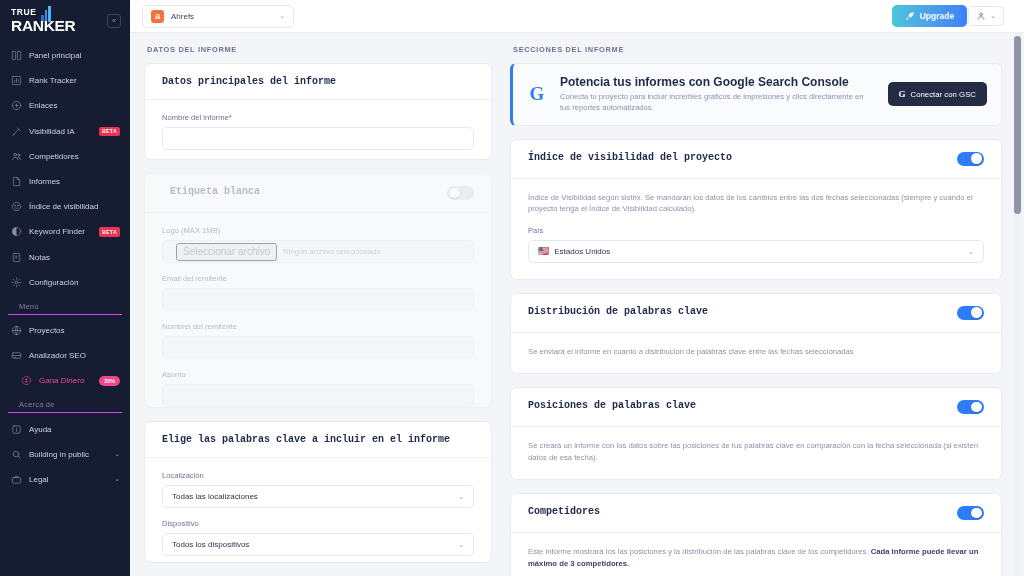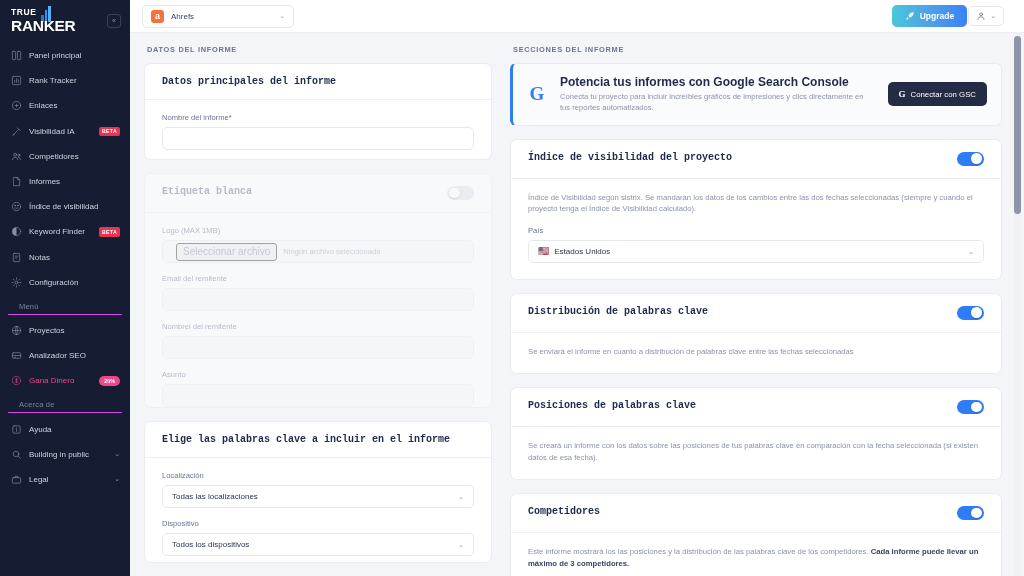--- a/index.html
+++ b/index.html
@@ -47,21 +47,21 @@
   }
   .sb-section-label {
     font-size: 7.5px; color: #7c8499; padding: 3px 11px 3px;
     border-bottom: 1px solid #d946ef; margin: 4px 8px 3px; letter-spacing: .2px;
   }
   .sb-item {
     display: flex; align-items: center; gap: 7px;
     padding: 6.6px 10px; font-size: 8px; color: #cdd2de;
     cursor: pointer; white-space: nowrap; position: relative;
   }
-  .sb-item.pink { color: #f0478a; }
+  .sb-item.pink { color: #f0478a; margin-left: 10px; }
   .sb-ico {
     width: 12px; height: 12px; flex: 0 0 12px;
     display: inline-flex; align-items: center; justify-content: center;
     opacity: .85;
   }
   .sb-ico svg { width: 11px; height: 11px; stroke: #9aa2b5; stroke-width: 1.4;
                 fill: none; stroke-linecap: round; stroke-linejoin: round; }
   .sb-item.pink .sb-ico svg { stroke: #f0478a; }
   .sb-label { flex: 1 1 auto; }
   .badge-beta {
@@ -158,21 +158,21 @@
   .toggle .knob {
     position: absolute; top: 1.6px; left: 2px; width: 10.6px; height: 10.6px;
     border-radius: 50%; background: #fff;
     box-shadow: 0 1px 2px rgba(0,0,0,.22);
   }
   .toggle.on { background: #2f7df6; }
   .toggle.on .knob { left: auto; right: 2px; }
 
   
   .card.disabled { opacity: .45; }
-  .card.disabled .card-title { color: #6b7490; }
+  .card.disabled .card-title { color: #6b7490; margin-left: 8px; }
   .file-row {
     width: 100%; height: 23px; border: 1px solid #e6e8ef; border-radius: 5px;
     background: #f7f8fb; display: flex; align-items: center; padding: 0 5px;
     font-size: 7.6px; color: #9aa2b5; gap: 6px;
   }
   .file-btn {
     background: #e9ebf1; border: 1px solid #404040; border-radius: 3px;
     padding: 2.5px 6px; font-size: 10px; color: #8b93a8; margin-left: 8px;
   }
   .input-dim {

